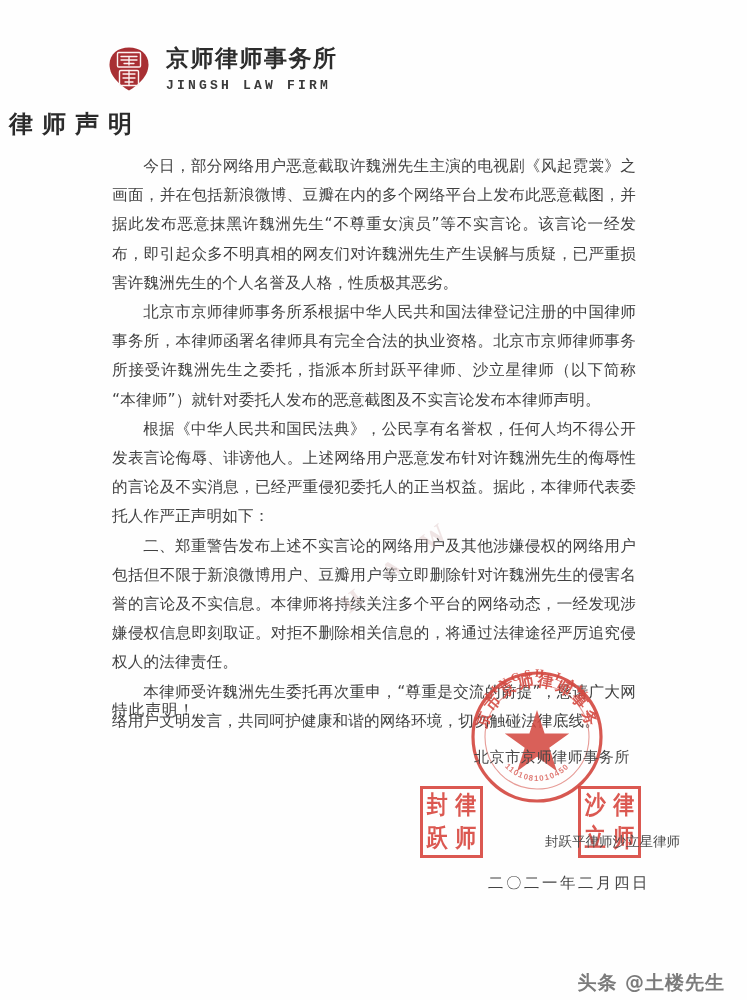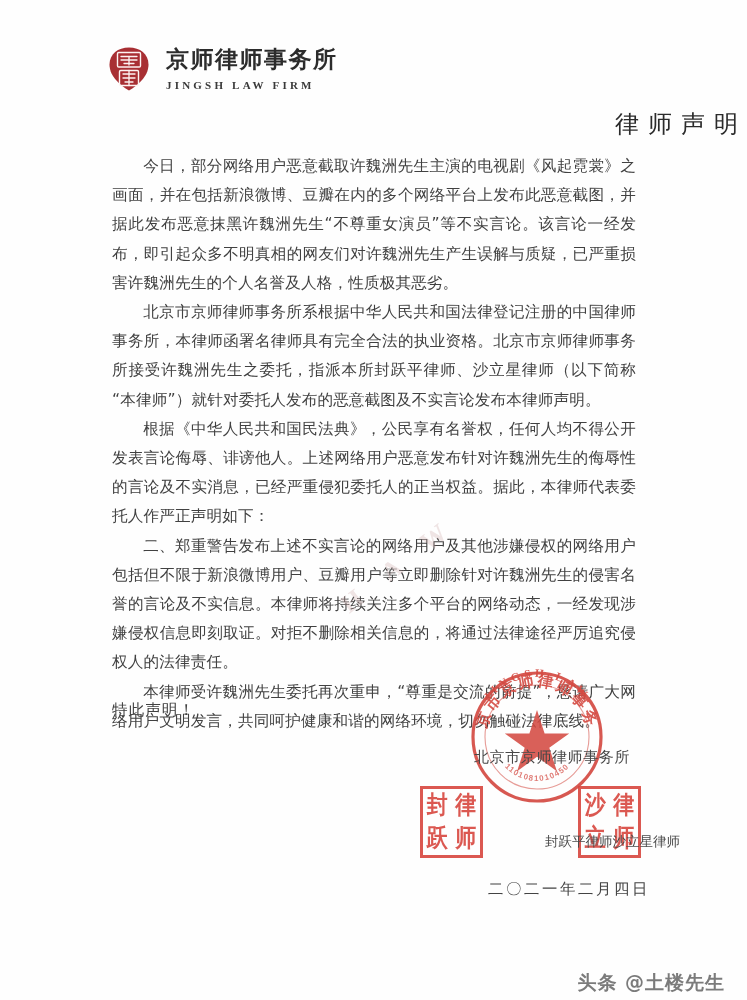--- a/index.html
+++ b/index.html
@@ -49,37 +49,37 @@
   .logo-cn {
     font-size: 23px;
     letter-spacing: 1.5px;
     color: #2c2c2c;
     font-weight: 700;
     font-family: "DejaVu Sans", "Liberation Sans", sans-serif;
     white-space: nowrap;
   }
   .logo-en {
     margin-top: 9px;
-    font-size: 11px;
+    font-size: 13px;
     letter-spacing: 3.2px;
     color: #3a3a3a;
     font-weight: 700;
-    font-family: Liberation Serif, serif;
+    font-family: Liberation Mono, monospace;
     white-space: nowrap;
   }
 
   
   .doc-title {
     position: absolute;
     left: 0;
     right: 0;
     top: 108px;
-    text-align: right;
+    text-align: left;
     font-size: 24px;
-    font-weight: 400;
+    font-weight: 700;
     letter-spacing: 9px;
     color: #2b2b2b;
     text-indent: 9px;
   }
 
   
   .body-text {
     position: absolute;
     left: 112px;
     top: 152px;
@@ -127,21 +127,20 @@
     white-space: nowrap;
   }
   .doc-date {
     position: absolute;
     left: 488px;
     top: 873px;
     font-size: 15.4px;
     letter-spacing: 2.6px;
     color: #434343;
     white-space: nowrap;
-    margin-top: 6px;
   }
 
   
   .seal-round {
     position: absolute;
     left: 466px;
     top: 666px;
     width: 142px;
     height: 142px;
     pointer-events: none;

